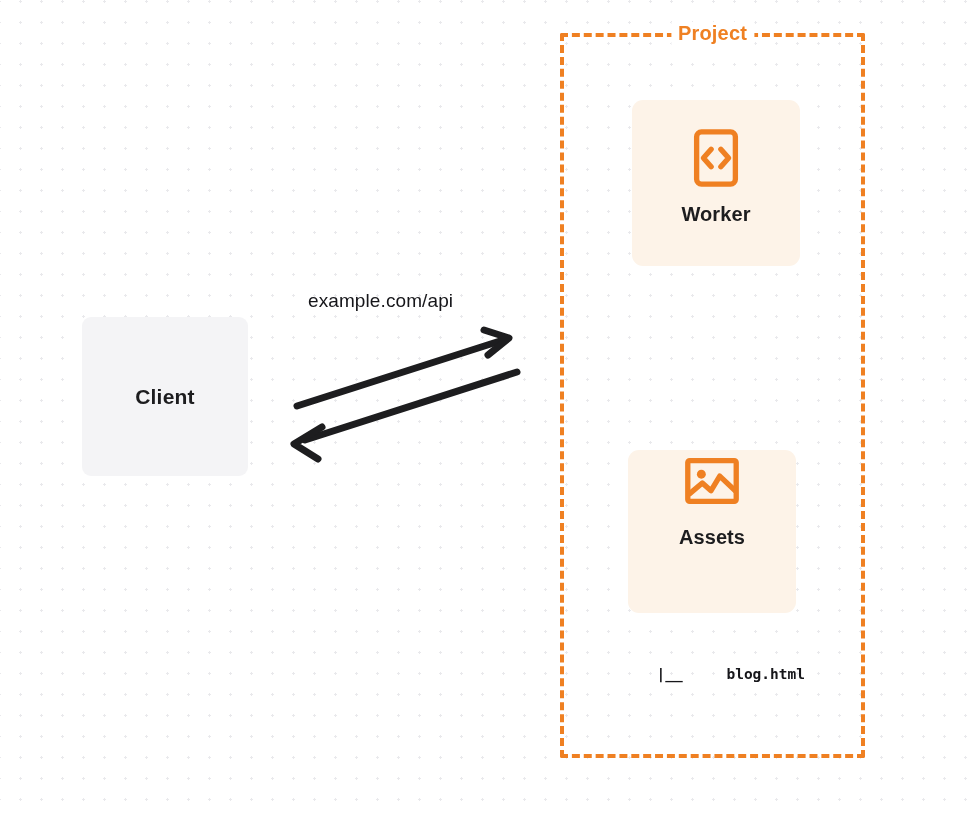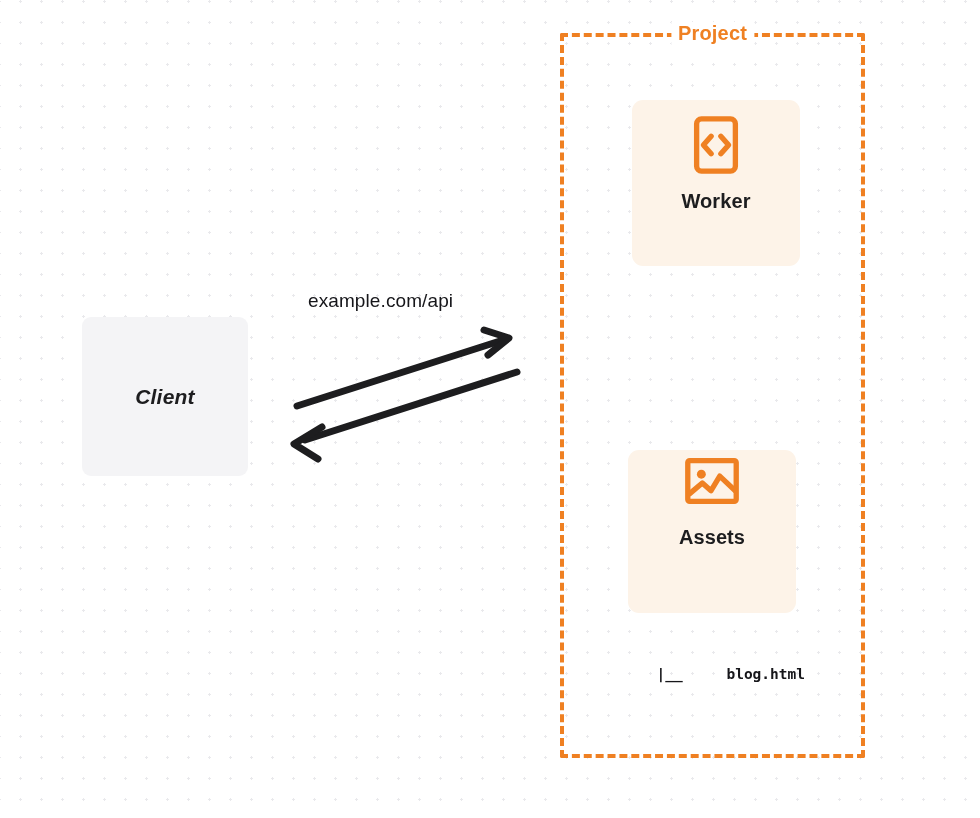--- a/index.html
+++ b/index.html
@@ -35,21 +35,20 @@
     border-radius: 9px;
     display: flex;
     align-items: center;
     justify-content: center;
   }
   .client-label {
     font-size: 21px;
     font-weight: bold;
     color: #1d1d1f;
     letter-spacing: 0.2px;
-    font-style: italic;
   }
 
   
   .arrows-layer {
     position: absolute;
     left: 0;
     top: 0;
     width: 980px;
     height: 818px;
     pointer-events: none;
@@ -98,21 +97,21 @@
     border-radius: 11px;
     display: flex;
     flex-direction: column;
     align-items: center;
     box-sizing: border-box;
   }
   .service-card.worker {
     left: 632px;
     top: 100px;
     height: 166px;
-    padding-top: 14px;
+    padding-top: 27px;
   }
   .service-card.assets {
     left: 628px;
     top: 450px;
     height: 163px;
   }
   .service-icon {
     width: 62px;
     height: 62px;
     display: block;

